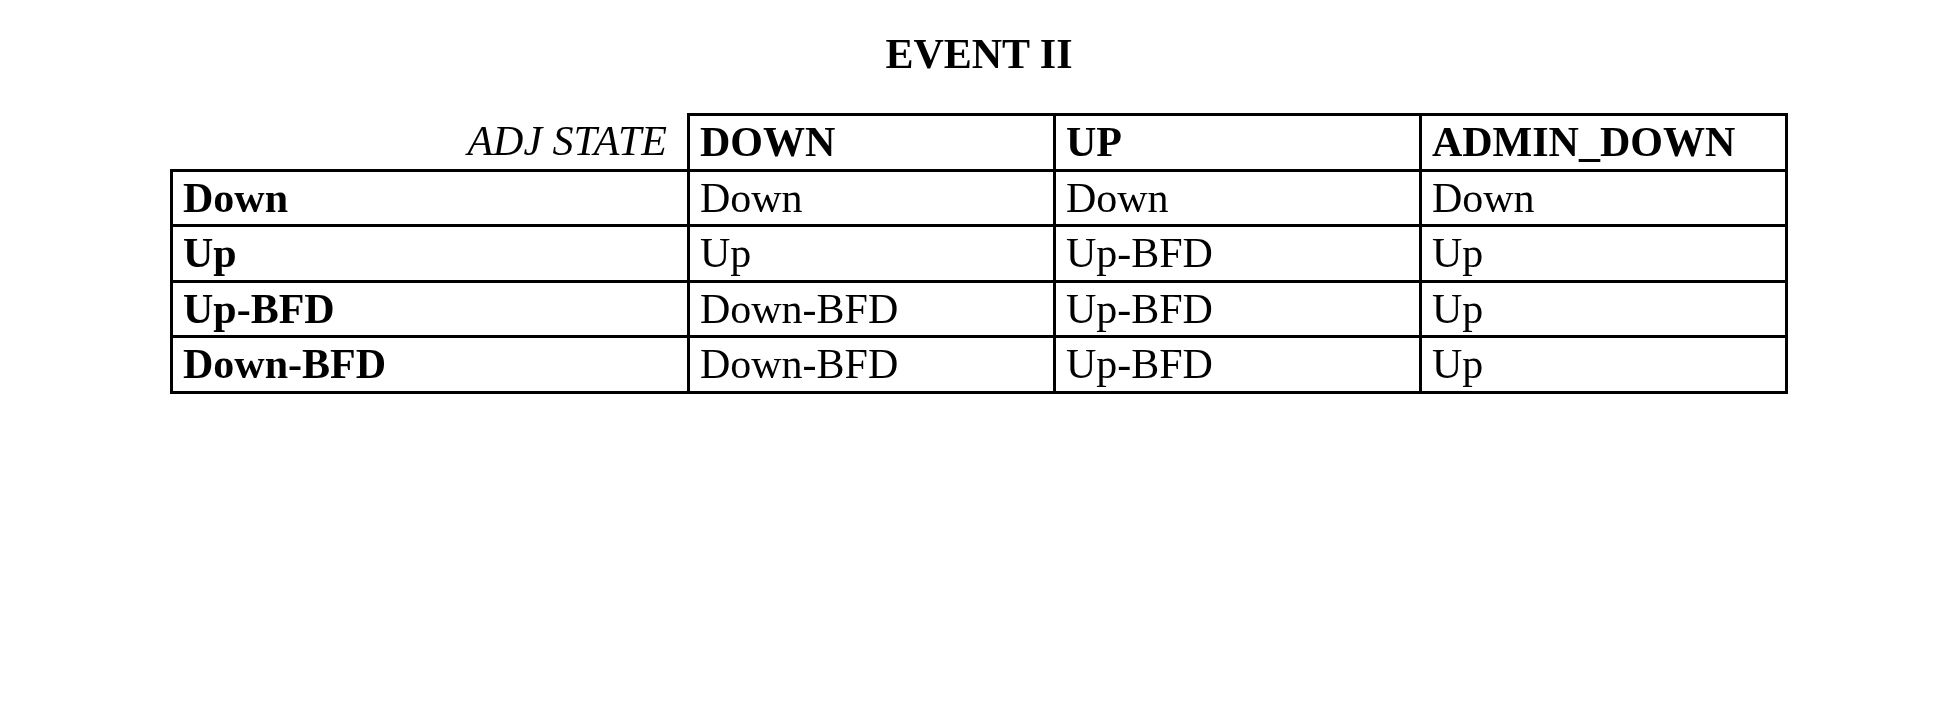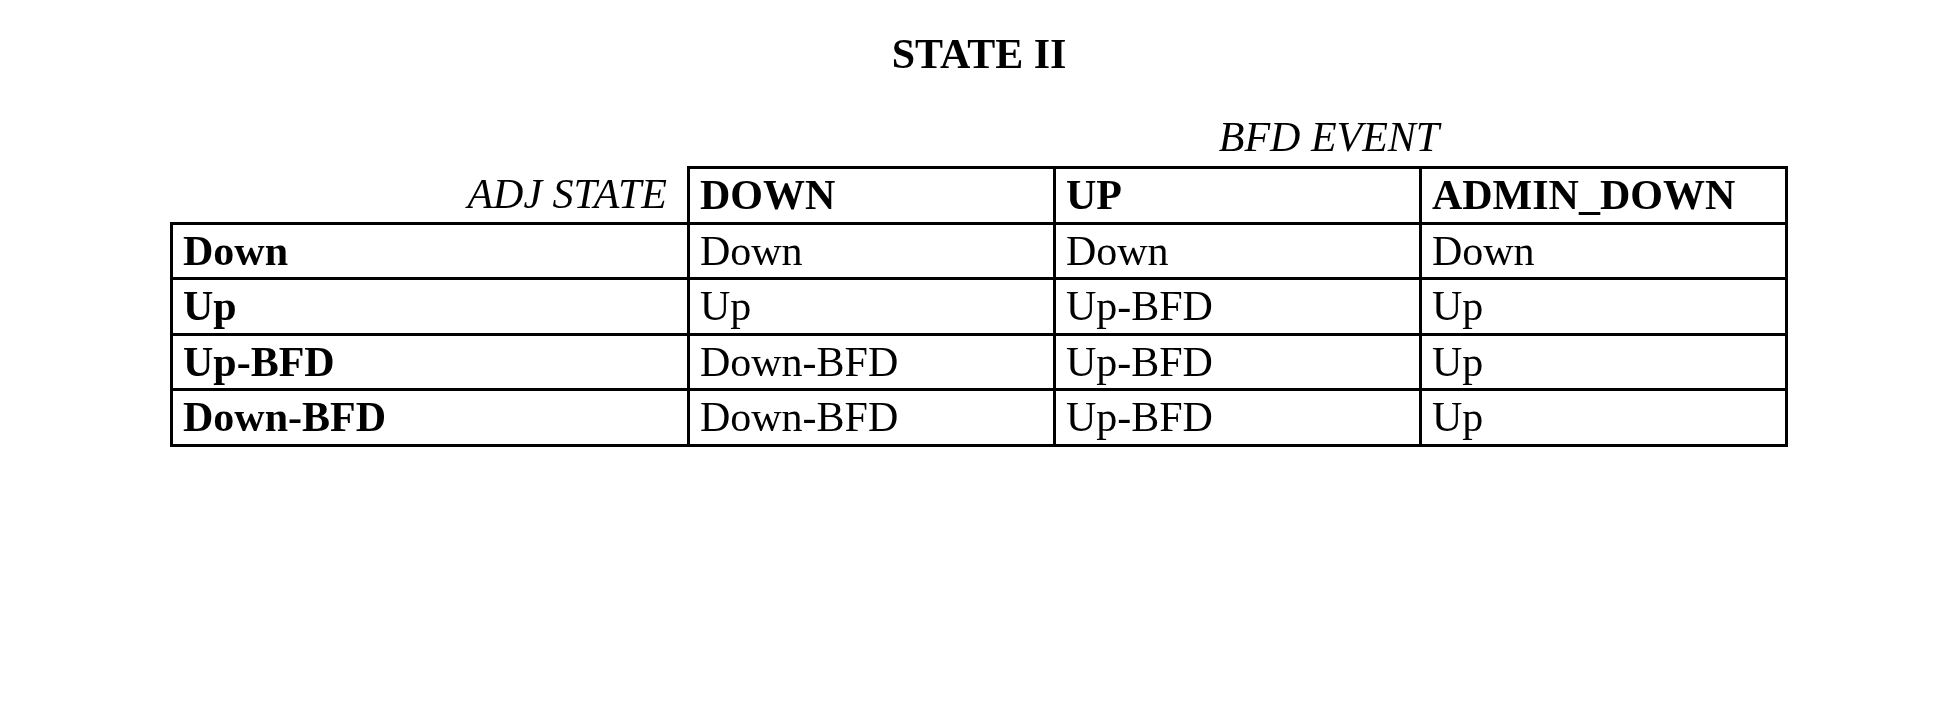--- a/index.html
+++ b/index.html
@@ -60,22 +60,21 @@
       width: 32%;
     }
     .col-event {
       width: 22.66%;
     }
   </style>
 </head>
 <body>
 
 <div class="container">
-  <div class="title">STATE II</div>
-  <div class="super-header">BFD EVENT</div>
+  <div class="title">EVENT II</div>
   <table>
     <tbody>
         <tr>
       <th class="adj-state-header col-state">ADJ STATE</th>
       <th class="col-header col-event">DOWN</th>
       <th class="col-header col-event">UP</th>
       <th class="col-header col-event">ADMIN_DOWN</th>
     </tr>
     <tr>
       <td class="row-header">Down</td>

